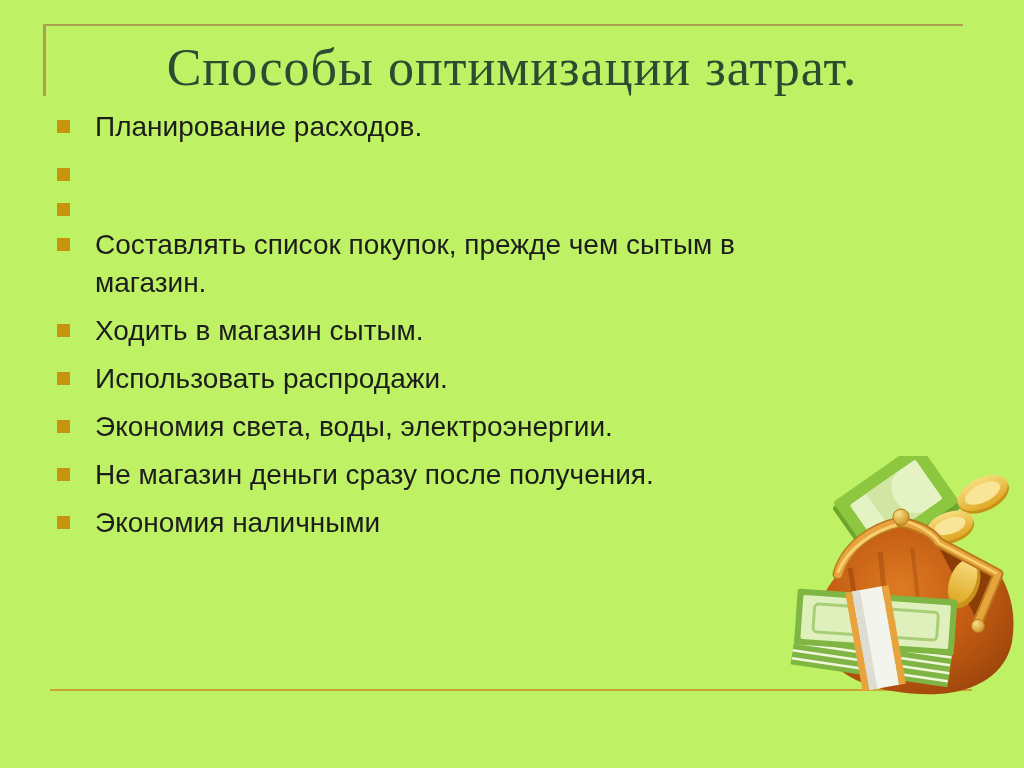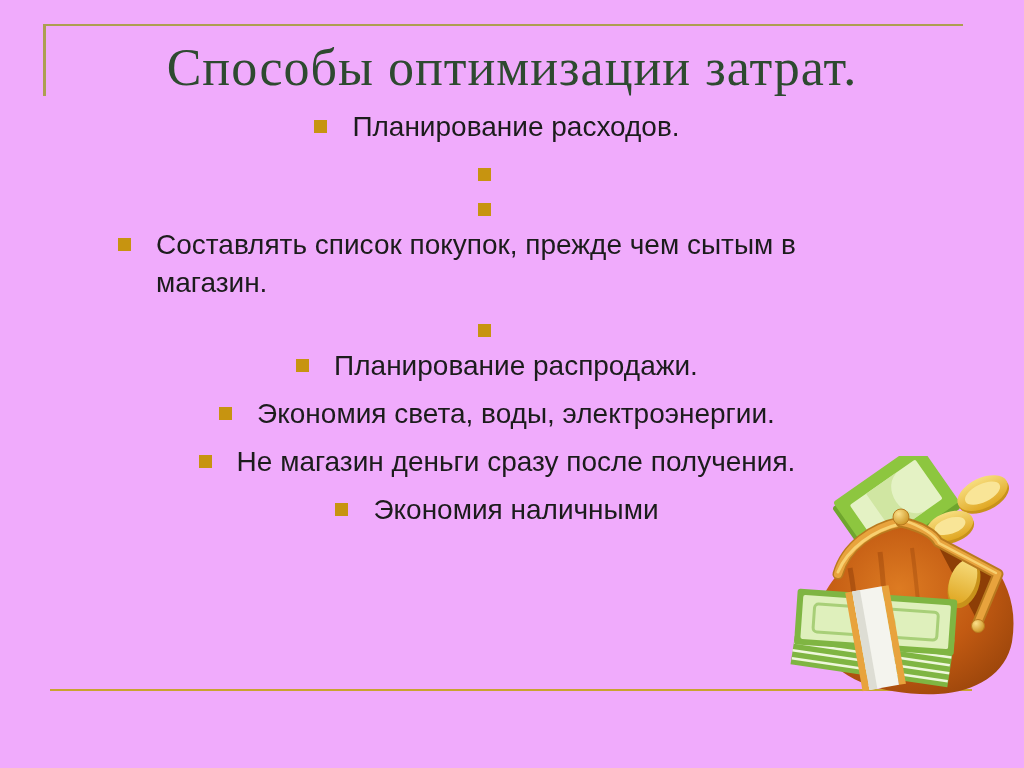--- a/index.html
+++ b/index.html
@@ -4,21 +4,21 @@
 <style>
   html, body {
     margin: 0;
     padding: 0;
     background: #ffffff;
   }
   .slide {
     position: relative;
     width: 1024px;
     height: 768px;
-    background: #f0abfc;
+    background: #bef264;
     overflow: hidden;
     font-family: "Liberation Sans", sans-serif;
   }
   
   .top-rule {
     position: absolute;
     left: 43px;
     top: 24px;
     width: 920px;
     height: 2px;
@@ -62,21 +62,20 @@
     top: 108px;
     width: 880px;
     margin: 0;
     padding: 0;
     list-style: none;
   }
   .bullet-item {
     display: flex;
     align-items: flex-start;
     margin-bottom: 10px;
-    justify-content: center;
   }
   .sq {
     flex: 0 0 13px;
     width: 13px;
     height: 13px;
     margin-top: 12px;
     margin-right: 25px;
     background: var(--bullet_marker, #C79410);
   }
   .bt {
@@ -114,24 +113,25 @@
     </li>
     <li class="bullet-item">
       <span class="sq"></span>
     </li>
     <li class="bullet-item">
       <span class="sq"></span>
       <span class="bt">Составлять список покупок, прежде чем сытым в магазин.</span>
     </li>
     <li class="bullet-item">
       <span class="sq"></span>
-    </li>
-    <li class="bullet-item">
-      <span class="sq"></span>
-      <span class="bt">Планирование распродажи.</span>
+      <span class="bt">Ходить в магазин сытым.</span>
+    </li>
+    <li class="bullet-item">
+      <span class="sq"></span>
+      <span class="bt">Использовать распродажи.</span>
     </li>
     <li class="bullet-item">
       <span class="sq"></span>
       <span class="bt">Экономия света, воды, электроэнергии.</span>
     </li>
     <li class="bullet-item">
       <span class="sq"></span>
       <span class="bt">Не магазин деньги сразу после получения.</span>
     </li>
     <li class="bullet-item">

